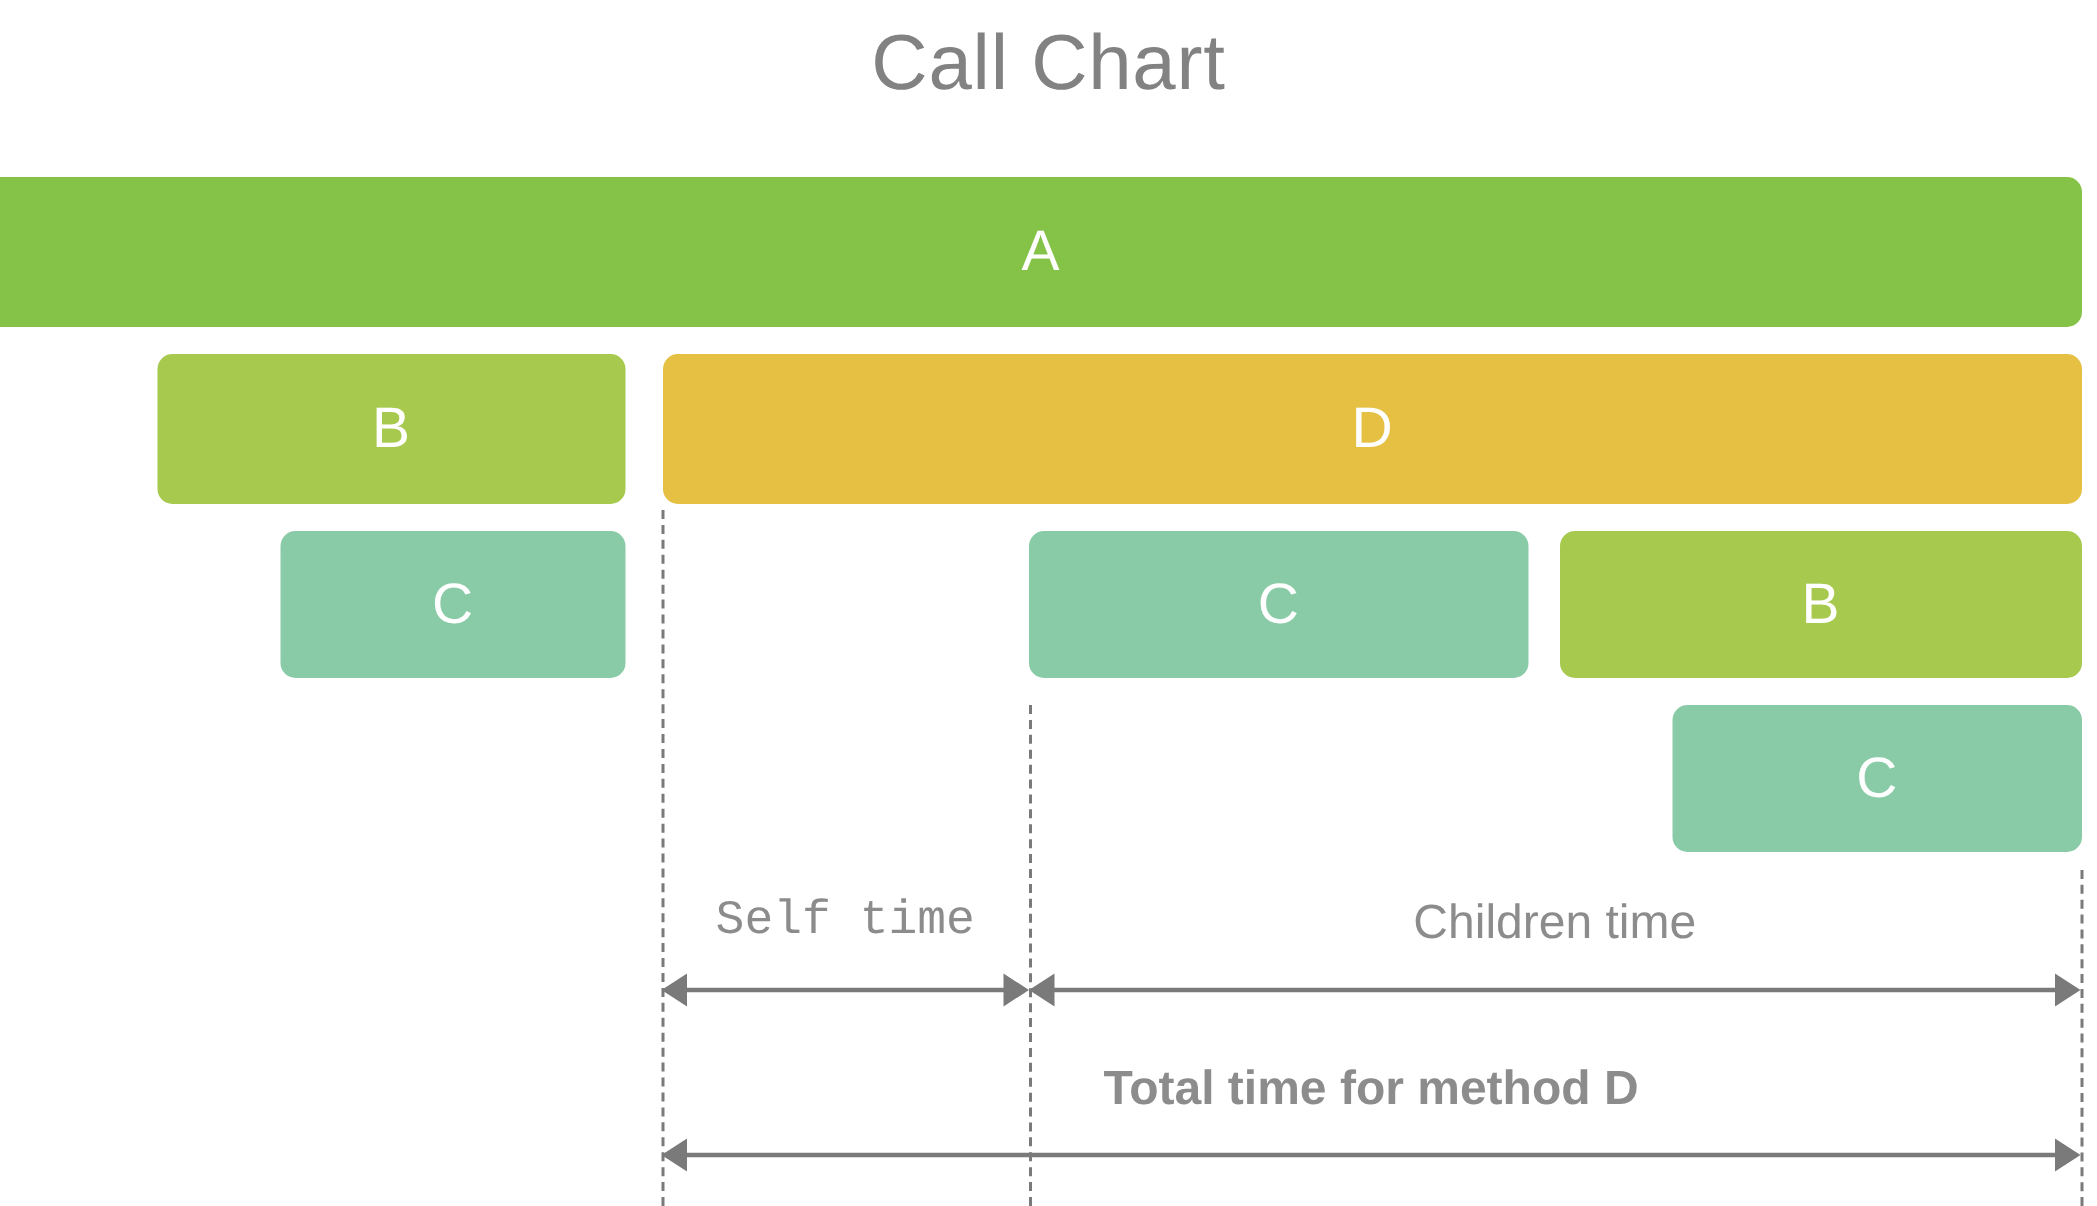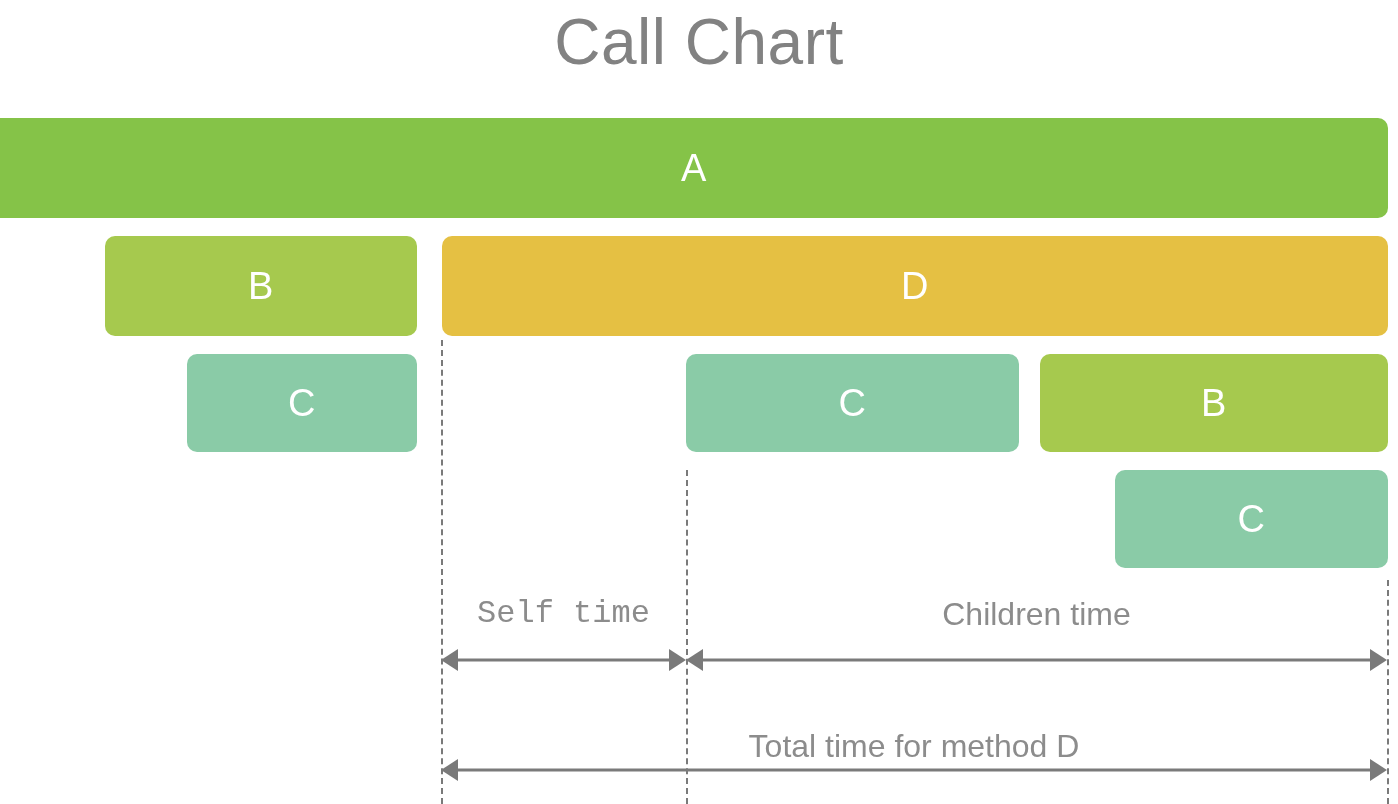--- a/index.html
+++ b/index.html
@@ -22,21 +22,21 @@
     width: 1398px;
     height: 804px;
   }
 
   .chart-title {
     position: absolute;
     left: 0;
     top: 8px;
     width: 1398px;
     text-align: center;
-    font-size: 64px;
+    font-size: 52px;
     font-weight: 300;
     color: #828282;
     letter-spacing: 0.5px;
     line-height: 68px;
     white-space: nowrap;
   }
 
   .bar {
     position: absolute;
     border-radius: 10px;
@@ -123,16 +123,16 @@
         <line x1="15" y1="15" x2="690" y2="15" stroke="#7a7a7a" stroke-width="3"></line>
         <polygon points="2,15 19,4 19,26" fill="#7a7a7a"></polygon>
         <polygon points="703,15 686,4 686,26" fill="#7a7a7a"></polygon>
       </svg>
       <div class="measure-label" style="left: 686px; width: 701px; top: 594px;">Children time</div>
       <svg class="arrow-svg" width="950" height="30" style="left: 439px; top: 755px;">
         <line x1="15" y1="15" x2="935" y2="15" stroke="#7a7a7a" stroke-width="3"></line>
         <polygon points="2,15 19,4 19,26" fill="#7a7a7a"></polygon>
         <polygon points="948,15 931,4 931,26" fill="#7a7a7a"></polygon>
       </svg>
-      <div class="measure-label" style="left: 441px; width: 946px; top: 726px;">Total time for method D</div>
+      <div class="measure-label" style="left: 441px; width: 946px; top: 705px; font-weight: bold;">Total time for method D</div>
     </div>
 
 </div>
 
 </body></html>

